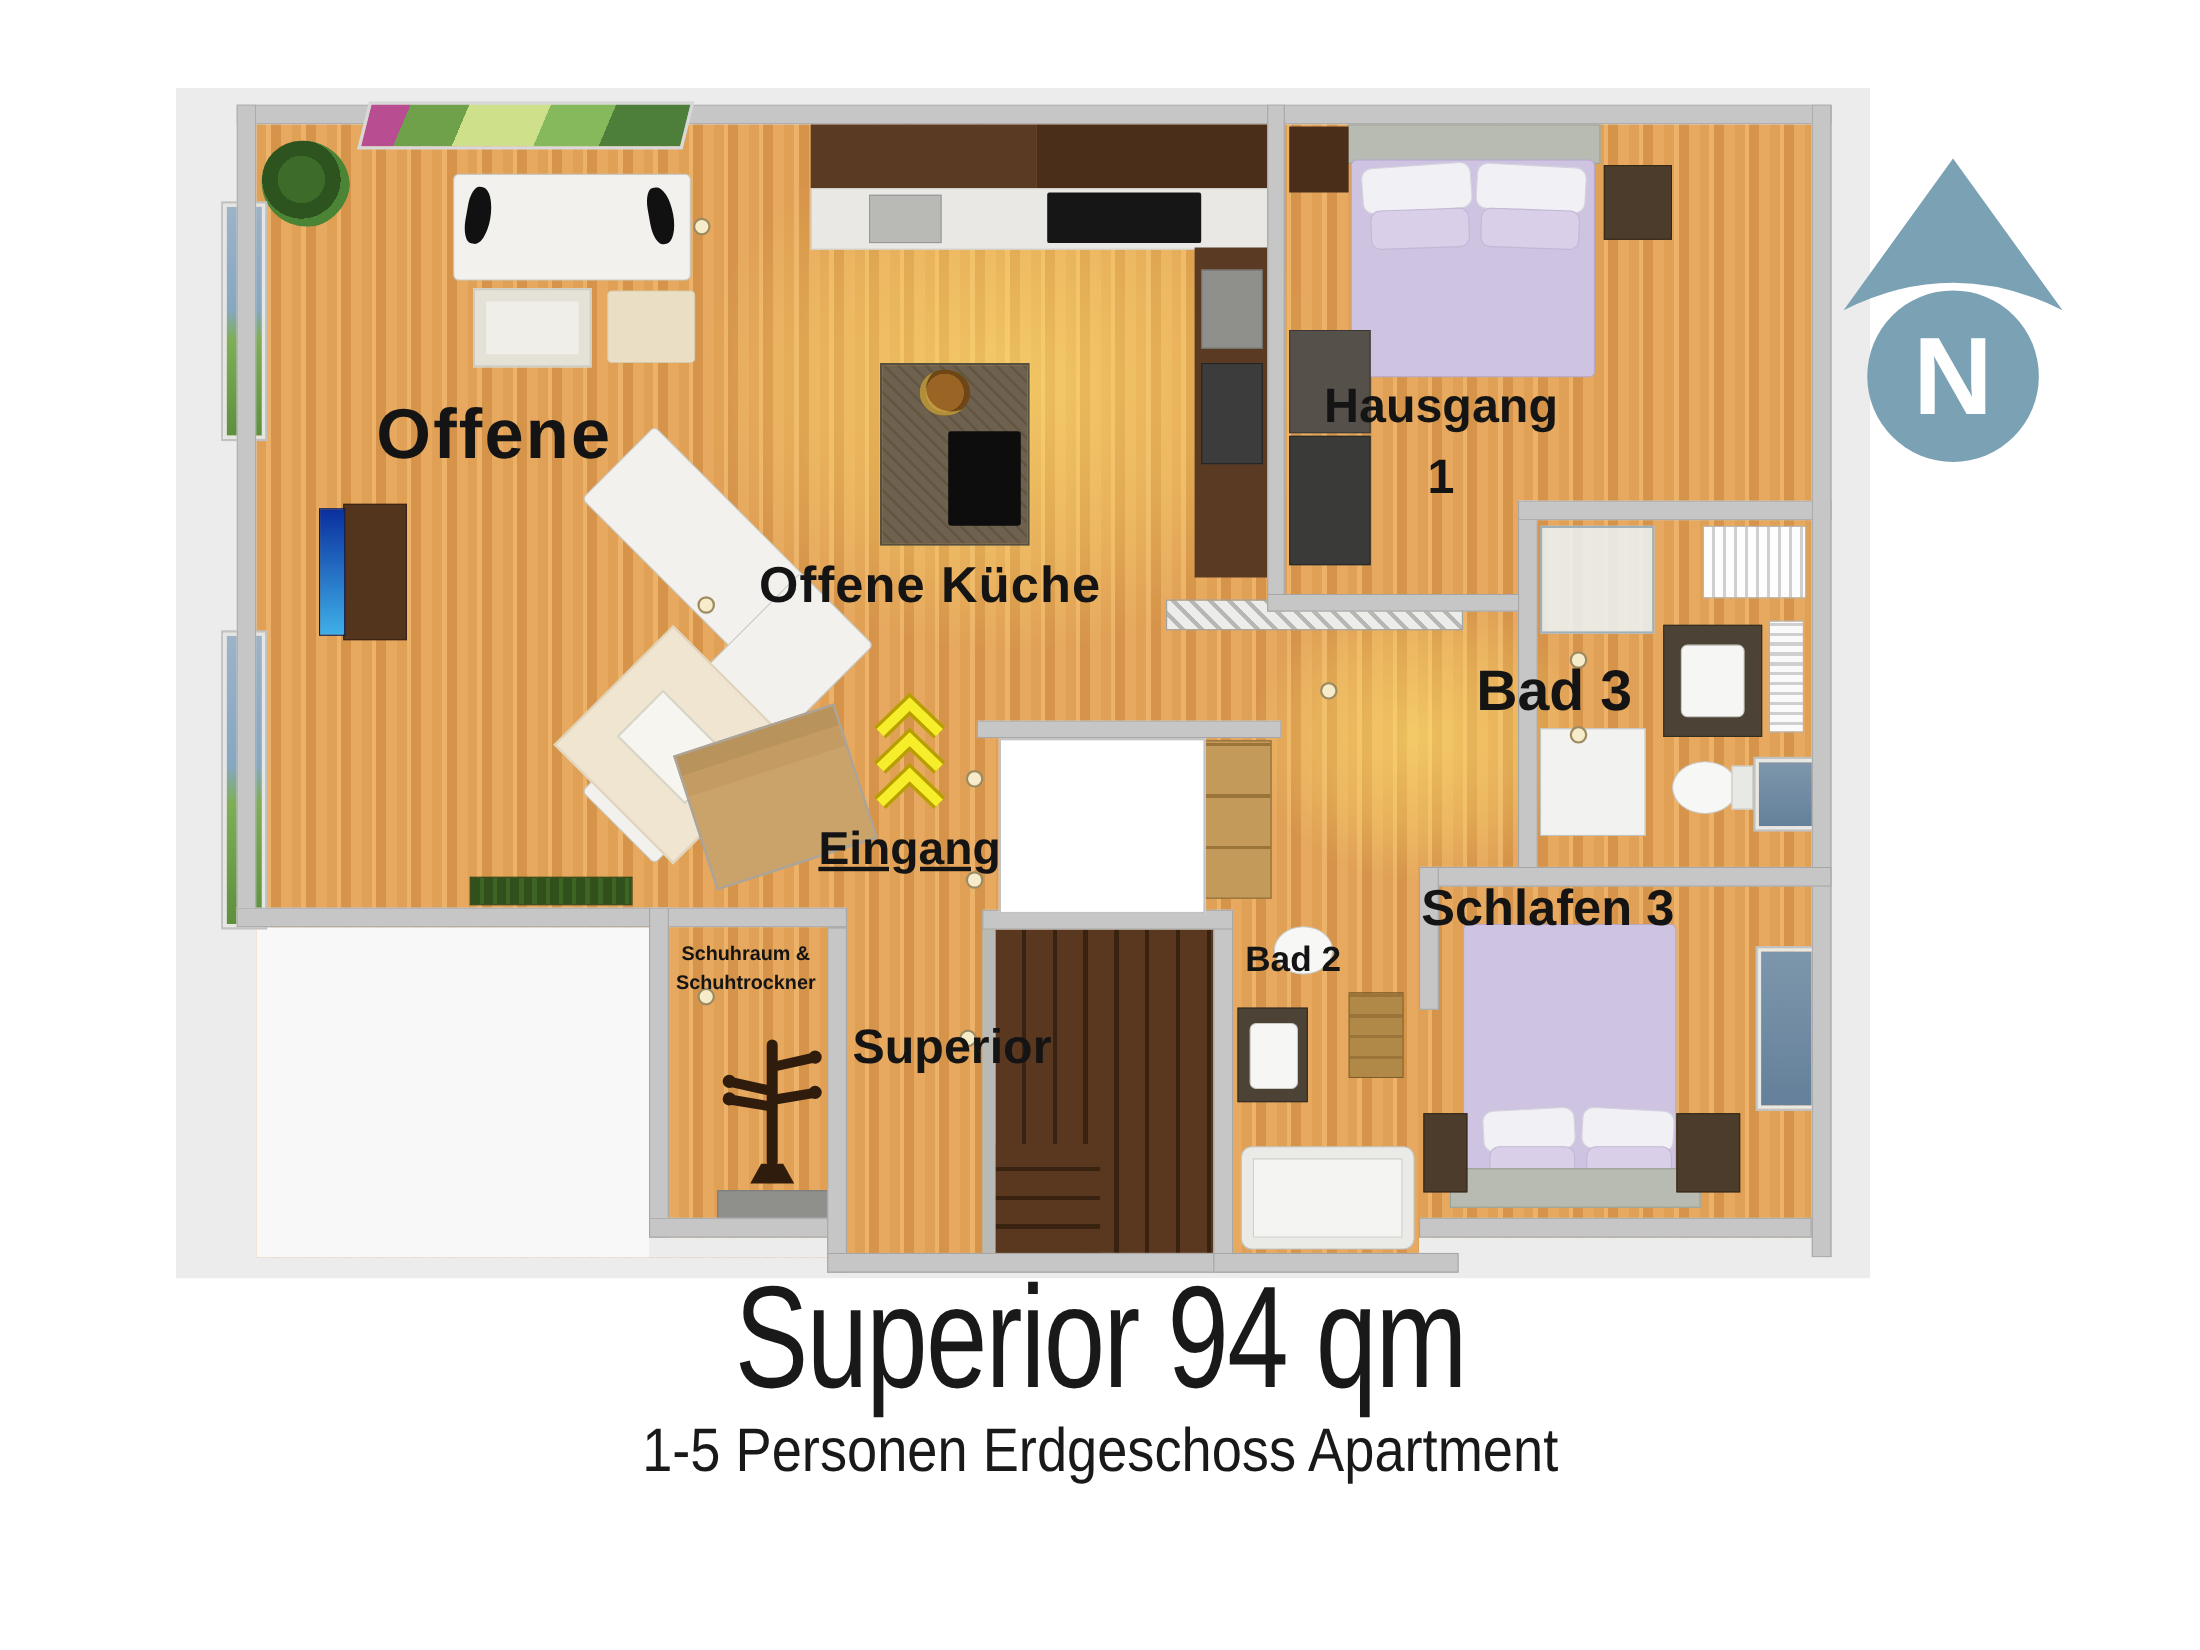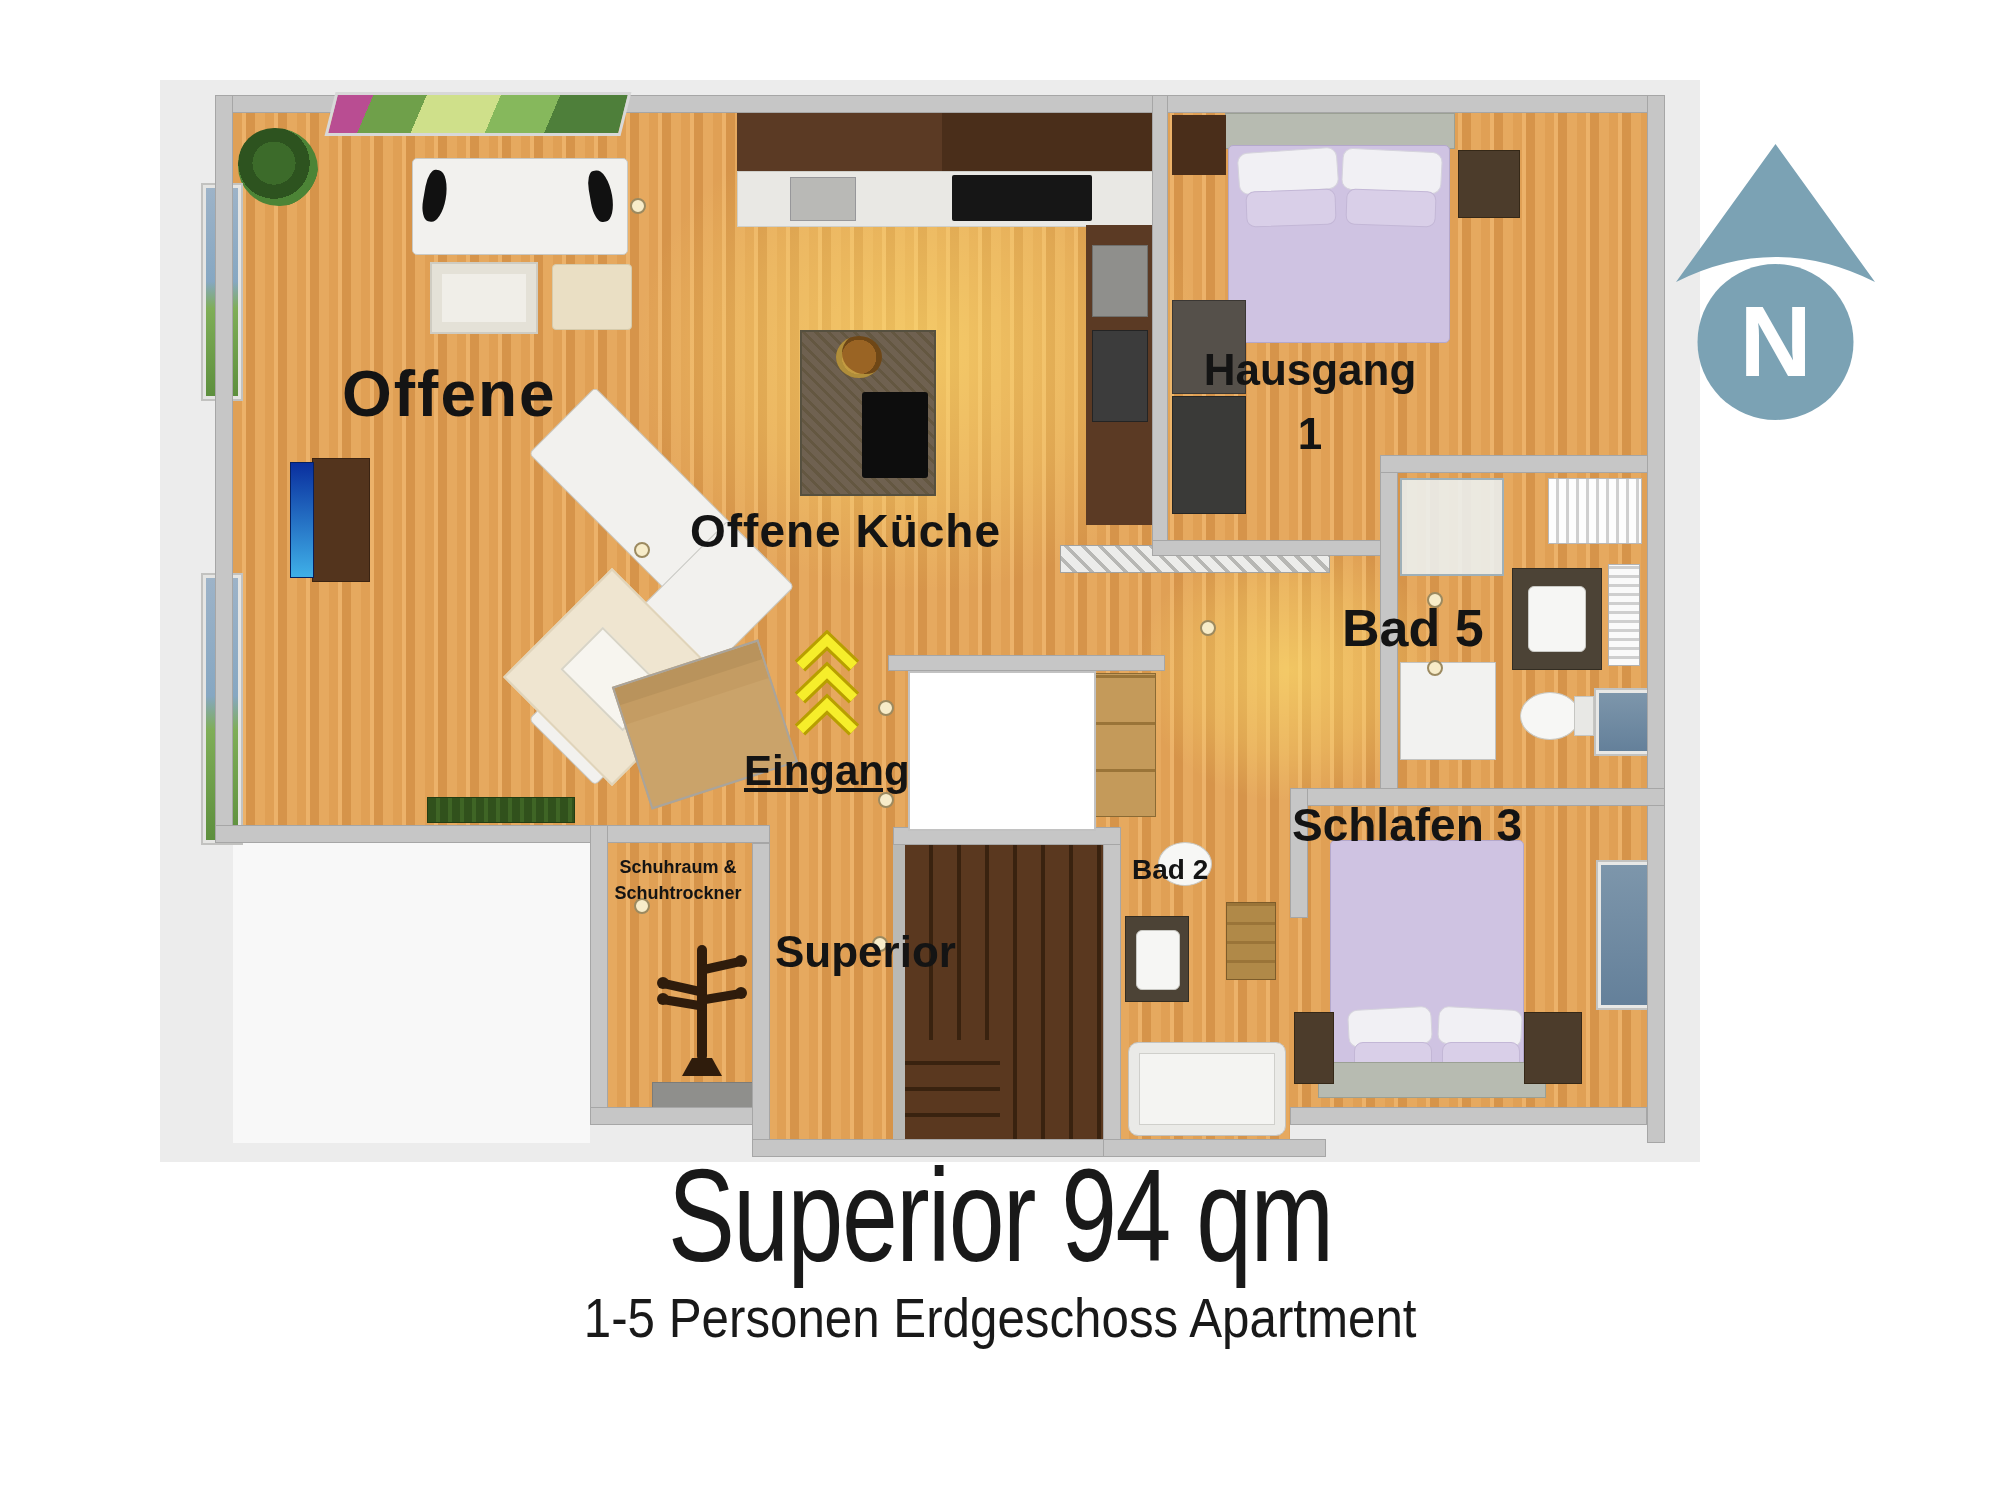--- a/index.html
+++ b/index.html
@@ -226,25 +226,25 @@
 
   <div class="abs room-label" style="left:342px;top:362px;font-size:64px;letter-spacing:2px;">Offene</div>
 
   <div class="abs room-label" style="left:690px;top:508px;font-size:46px;letter-spacing:1px;">Offene Küche</div>
 
   <div class="abs room-label two-line" style="left:1200px;top:348px;width:220px;font-size:44px;">
     <div>Hausgang</div>
     <div style="margin-top:20px;">1</div>
   </div>
 
-  <div class="abs room-label" style="left:1342px;top:602px;font-size:52px;">Bad 5</div>
+  <div class="abs room-label" style="left:1342px;top:602px;font-size:52px;">Bad 3</div>
 
   <div class="abs room-label" style="left:1292px;top:802px;font-size:46px;">Schlafen 3</div>
 
-  <div class="abs room-label" style="left:1132px;top:856px;font-size:28px;">Bad 2</div>
+  <div class="abs room-label" style="left:1132px;top:856px;font-size:32px;">Bad 2</div>
 
   <div class="abs room-label" style="left:744px;top:750px;font-size:42px;text-decoration:underline;">Eingang</div>
 
   <div class="abs room-label" style="left:775px;top:930px;font-size:44px;">Superior</div>
 
   <div class="abs room-label two-line" style="left:596px;top:854px;width:164px;font-size:18px;line-height:1.45;">
     <div>Schuhraum &amp;</div>
     <div>Schuhtrockner</div>
   </div>
 

